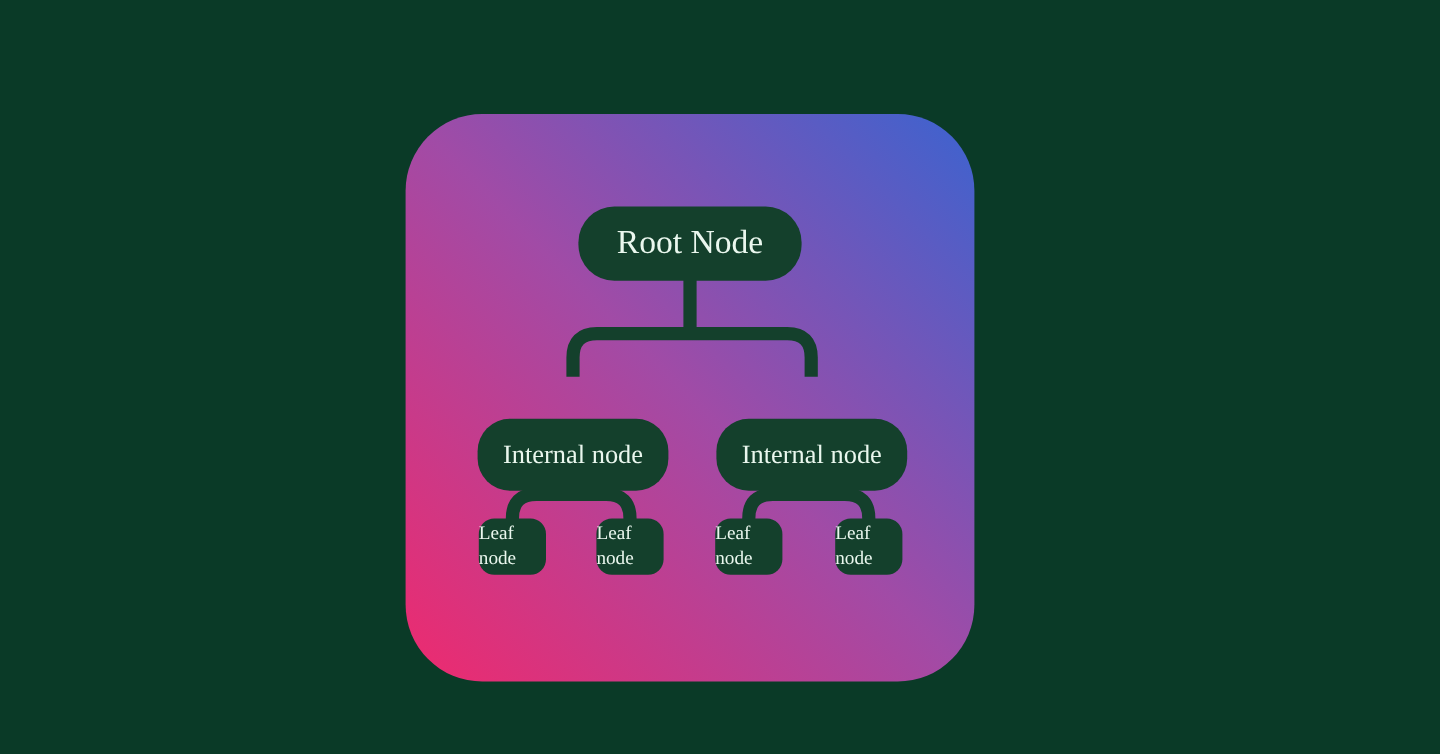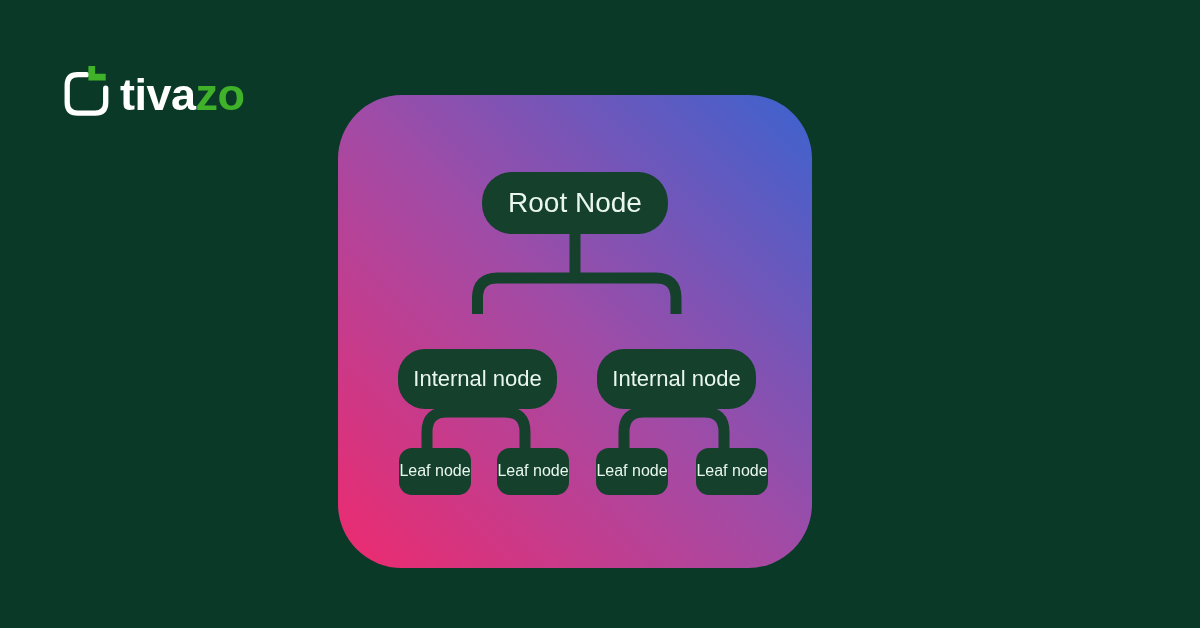--- a/index.html
+++ b/index.html
@@ -42,52 +42,46 @@
   }
   .connectors{position:absolute;left:0;top:0;width:474px;height:473px;}
   .connectors path{stroke:var(--node-green);stroke-width:11;fill:none;}
 
   .node{
     position:absolute;
     background:var(--node-green);
     color:var(--node-text);
     display:flex;align-items:center;justify-content:center;
     text-align:left;
+    font-family:Liberation Serif, serif;
   }
   .node.root{
     left:144px;top:77px;width:186px;height:62px;
     border-radius:30px;font-size:28px;
   }
   .node.internal{
     top:215px;width:159px;height:60px;
     border-radius:27px;font-size:22px;margin-top:39px;
   }
   .internal-l{left:60px;}
   .internal-r{left:259px;width:158px;}
   .node.leaf{
-    top:353px;width:72px;height:47px;
+    top:337px;width:56px;height:47px;
     border-radius:13px;font-size:16px;line-height:1.3;
   }
   .leaf-1{left:61px;}
   .leaf-2{left:159px;}
   .leaf-3{left:258px;}
   .leaf-4{left:358px;}
 </style>
 </head>
 <body>
 
 <div class="page">
 
-  <div class="logo">
-    <svg class="logo-icon" viewBox="0 0 48 54" aria-hidden="true">
-      <path d="M25 9 H16 Q5 9 5 20 V38 Q5 49 16 49 H34 Q45 49 45 38 V23" fill="none" stroke="#ffffff" stroke-width="5.5" stroke-linecap="round"></path>
-      <path d="M27 0 L34 0 L34 8 L45 8 L45 15 L27 15 Z" fill="#3fb22a"></path>
-    </svg>
-    <div class="logo-word"><span>tiva</span><span class="green">zo</span></div>
-  </div>
 
   <div class="card">
 
     <svg class="connectors" viewBox="0 0 474 473" aria-hidden="true">
       <path d="M237 134 L237 183"></path>
       <path d="M139.5 219 L139.5 203 Q139.5 183 159.5 183 L318 183 Q338 183 338 203 L338 219"></path>
       <path d="M139.5 271 L139.5 320"></path>
       <path d="M338 271 L338 320"></path>
       <path d="M89 357 L89 337 Q89 317 109 317 L167 317 Q187 317 187 337 L187 357"></path>
       <path d="M286 357 L286 337 Q286 317 306 317 L366 317 Q386 317 386 337 L386 357"></path>

